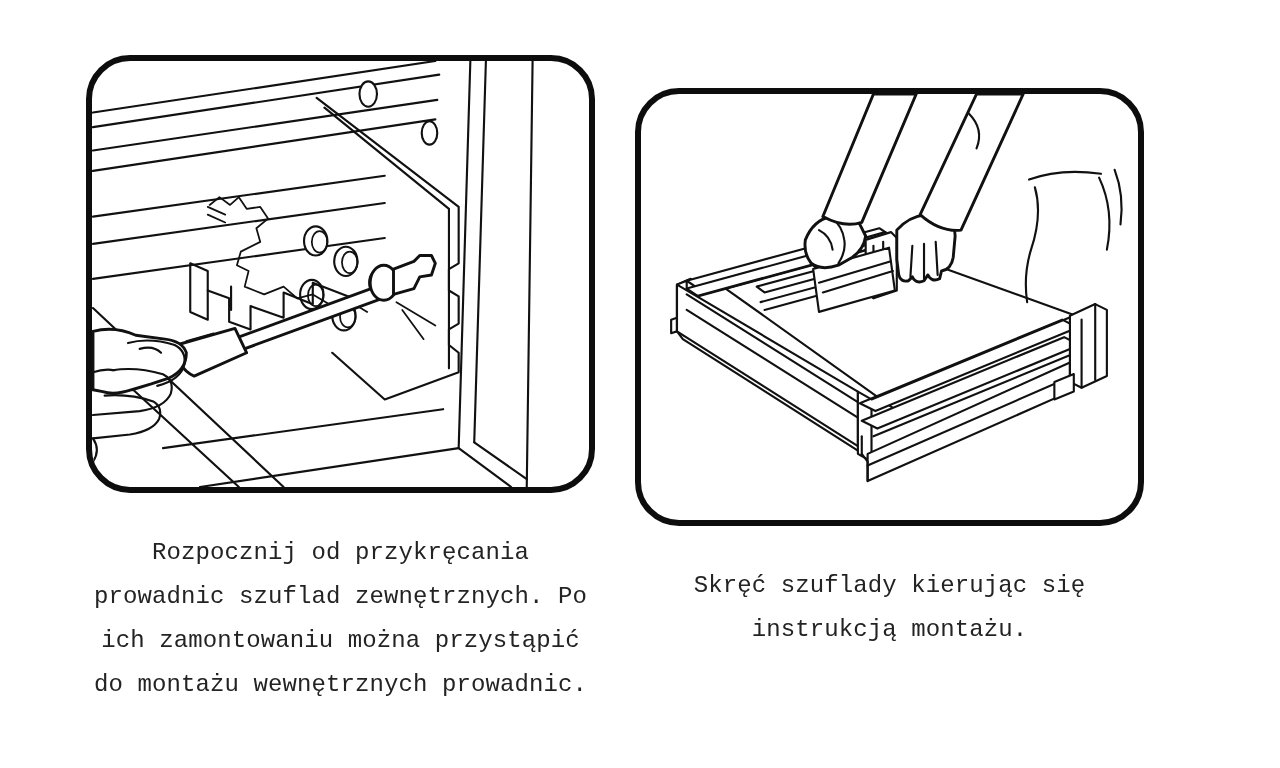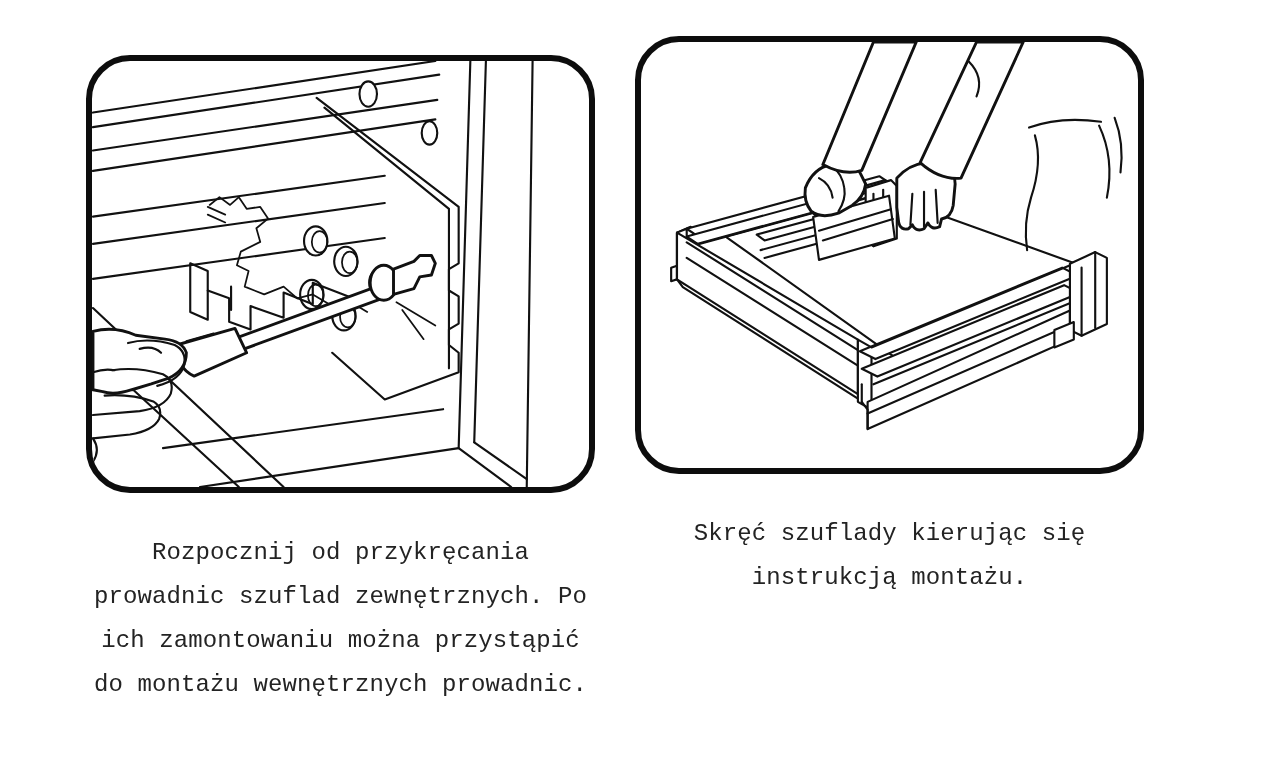--- a/index.html
+++ b/index.html
@@ -35,21 +35,21 @@
     align-items: flex-start;
     justify-content: flex-start;
     font-family: Liberation Mono, monospace;
   }
 
   .step {
     position: relative;
     box-sizing: border-box;
   }
   .step-left  { width: 640px; padding-left: 86px; padding-top: 55px; }
-  .step-right { width: 640px; padding-left: 40px; padding-top: 36px; }
+  .step-right { width: 640px; padding-left: 40px; padding-top: 48px; margin-top: 40px; }
 
   .figure-frame {
     box-sizing: border-box;
     width: 509px;
     height: 438px;
     border: 6px solid #0d0d0d;
     border-radius: 44px;
     background: #ffffff;
     overflow: hidden;
     position: relative;

